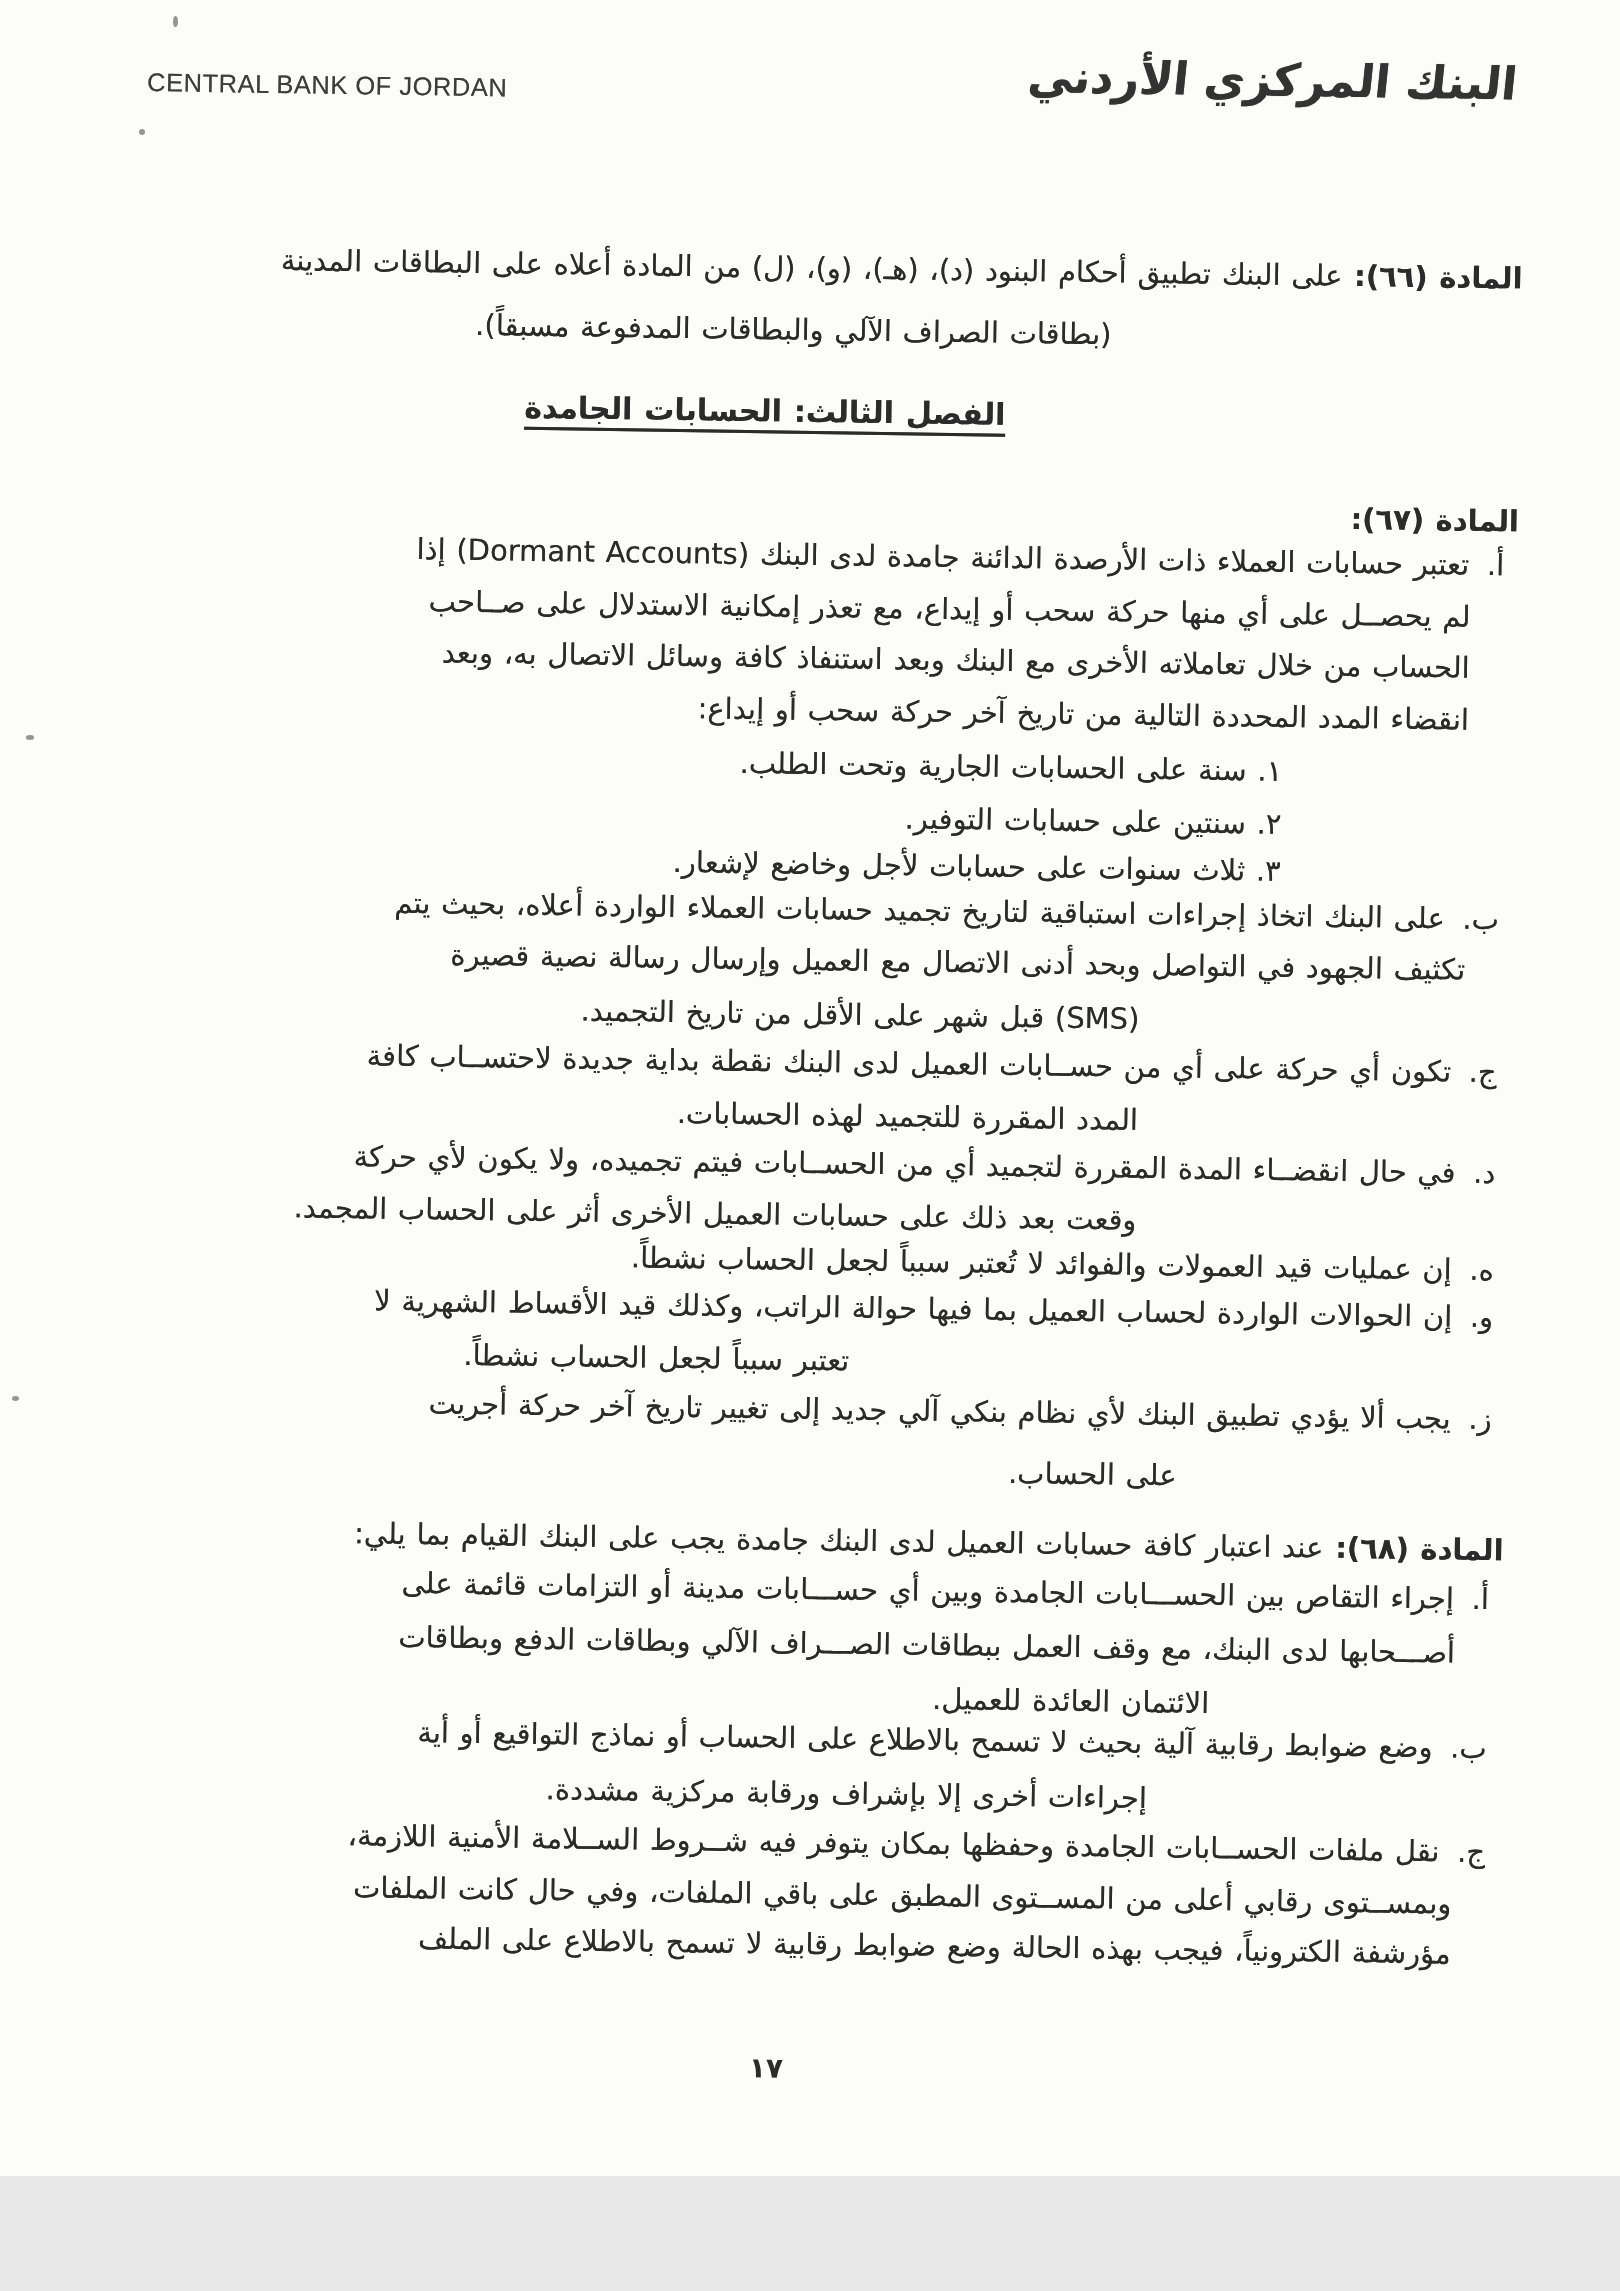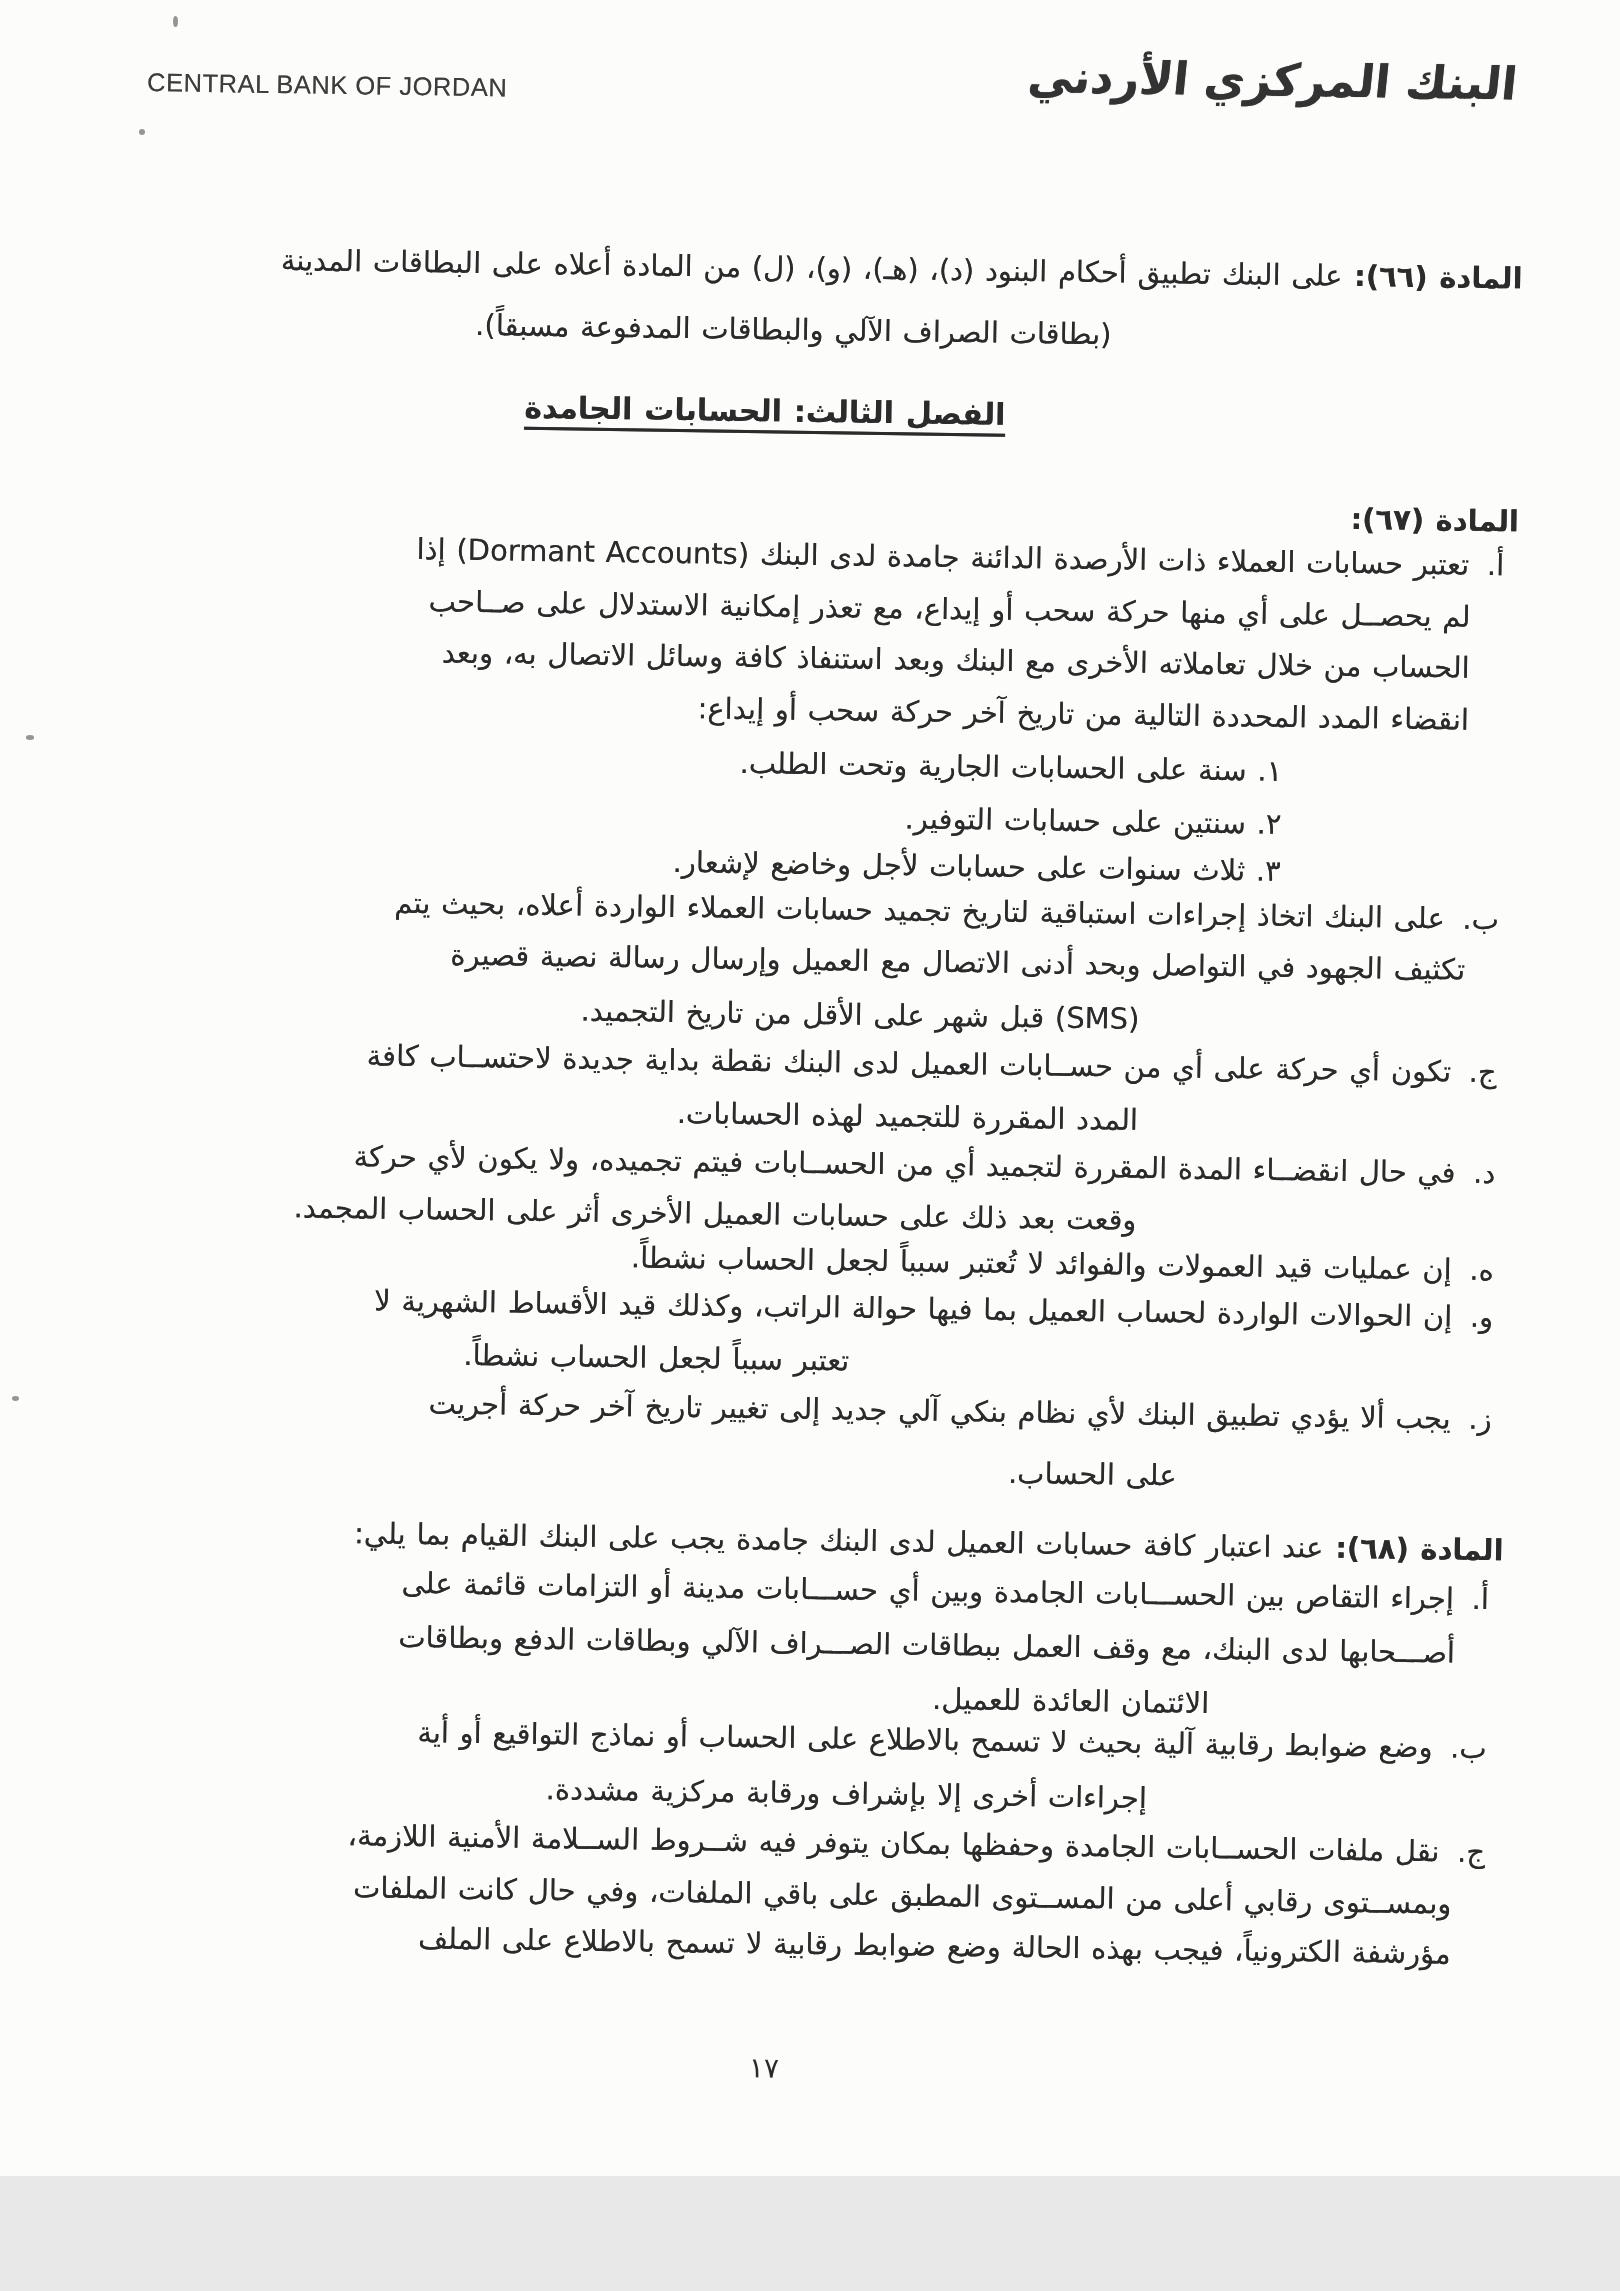--- a/index.html
+++ b/index.html
@@ -24,21 +24,21 @@
   }
   .hdr-en{
     position:absolute;top:78px;left:134px;direction:ltr;
     font-family:"Liberation Sans",sans-serif;font-size:25.5px;color:#3d3d3d;
     letter-spacing:0.5px;text-shadow:0 0 0.5px rgba(60,60,60,.7);
   }
   .hdr-ar{
     position:absolute;top:47px;right:116px;font-size:45px;font-weight:bold;
     transform:skewX(-5deg);color:#333;text-shadow:0 0 0.7px rgba(40,40,40,.8);
   }
-  .pageno{position:absolute;top:2052px;left:765px;font-size:28px;}
+  .pageno{position:absolute;top:2052px;left:765px;font-size:28px;font-weight:bold;}
   .formno{position:absolute;top:2196px;left:39px;font-size:26.5px;direction:rtl;color:#4a4a4a;}
   .smudge{
     position:absolute;left:600px;top:2285px;width:647px;height:6.9px;
     background:repeating-linear-gradient(90deg,
       rgba(100,100,100,.5) 0 19.6px, rgba(120,120,120,0) 19.6px 32px);
     filter:blur(1px);
   }
   .speck{position:absolute;background:#6a6a6a;border-radius:50%;opacity:.7;}
 </style>
 </head>

